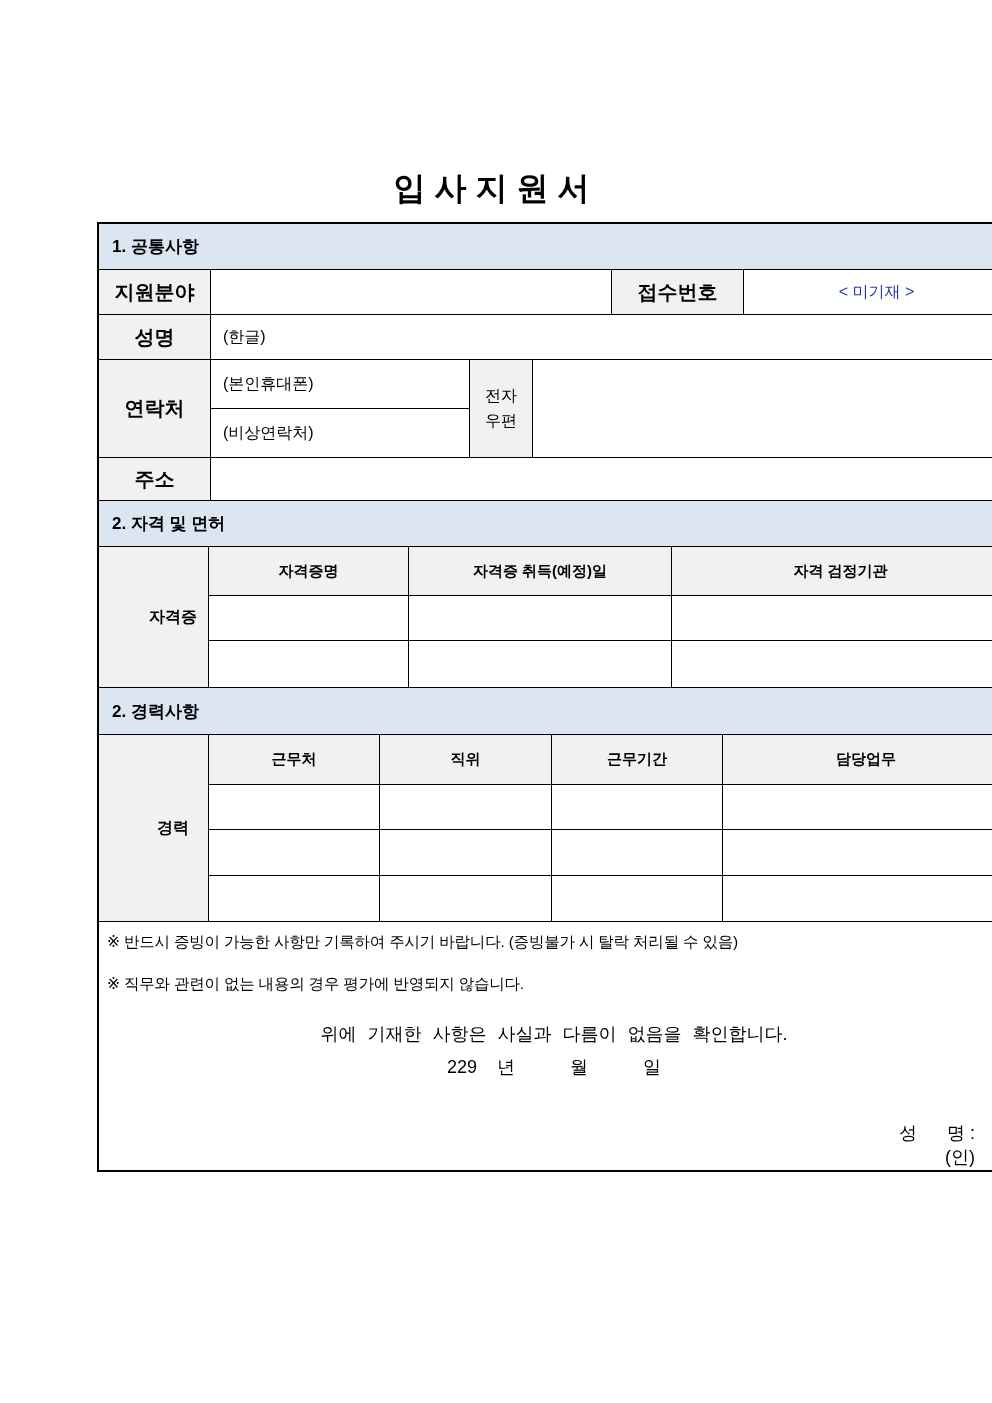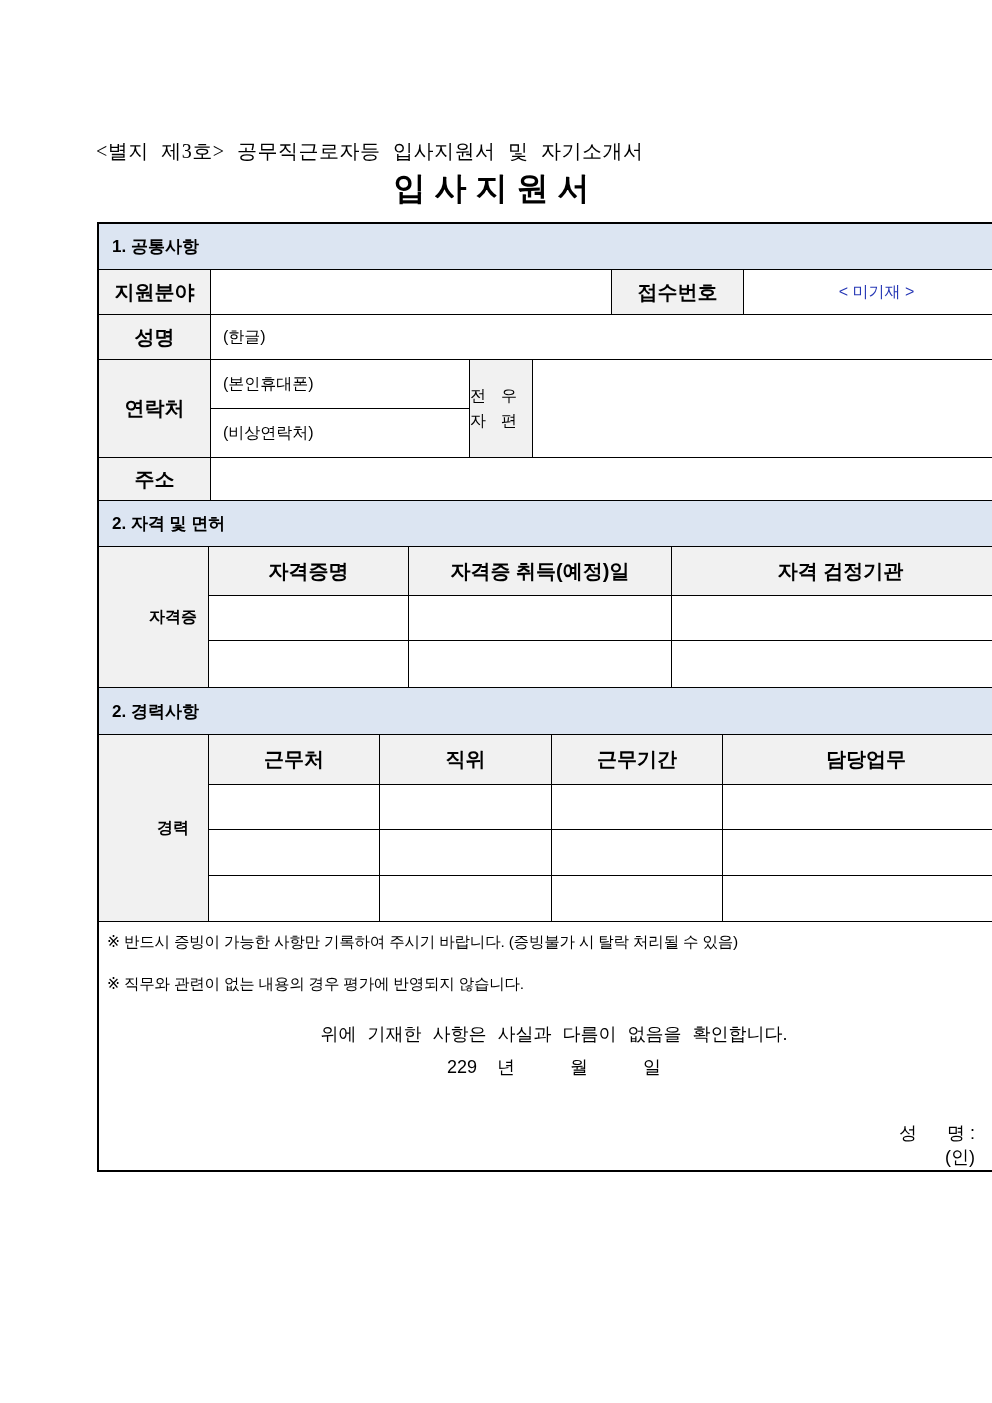--- a/index.html
+++ b/index.html
@@ -47,48 +47,47 @@
   .r-name{grid-template-columns:112px 1fr;height:45px;}
   .r-contact{grid-template-columns:112px 259px 63px 1fr;height:98px;}
   .r-birth{grid-template-columns:112px 1fr;height:43px;}
   .r-addr{grid-template-columns:112px 1fr;height:43px;}
   .receipt-value{justify-content:center;color:var(--accent-blue);font-size:16px;}
   .stack{display:flex;flex-direction:column;border-right:1px solid var(--border);box-sizing:border-box;}
   .stack .sub{flex:1;display:flex;align-items:center;box-sizing:border-box;}
   .stack .sub.first{border-bottom:1px solid var(--border);}
   .email-label{
     background:var(--label-bg);border-right:1px solid var(--border);box-sizing:border-box;
-    display:flex;flex-direction:row;align-items:center;justify-content:center;
+    display:flex;flex-direction:column;align-items:center;justify-content:center;
     font-size:16px;line-height:1.55;
   }
   .grid{display:grid;border-bottom:1px solid var(--border);box-sizing:border-box;flex:none;}
   .license-grid{grid-template-columns:110px 200px 263px 1fr;grid-template-rows:49px 45px 46px;}
   .career-grid{grid-template-columns:110px 171px 172px 171px 1fr;grid-template-rows:50px 45px 46px 45px;}
   .g-cell{border-right:1px solid var(--border);border-bottom:1px solid var(--border);box-sizing:border-box;
     display:flex;align-items:center;justify-content:center;min-width:0;}
   .g-cell.last-col{border-right:none;}
   .g-cell.last-row{border-bottom:none;}
   .g-label{grid-row:1/-1;background:var(--label-bg);font-weight:bold;font-size:16px;border-bottom:none;padding-left:39px;}
-  .g-head{background:var(--label-bg);font-weight:bold;font-size:20px;}
+  .g-head{background:var(--label-bg);font-weight:bold;font-size:15px;}
   .footer-cell{position:relative;flex:1;box-sizing:border-box;}
   .fline{position:absolute;left:0;width:100%;box-sizing:border-box;}
   .note{padding:0 8px;font-size:15.5px;letter-spacing:-0.2px;white-space:pre;}
   .note1{top:10px;}
   .note2{top:52px;}
   .confirm{top:100px;text-align:center;font-size:18px;word-spacing:6px;}
   .dateline{top:133px;text-align:center;font-size:18px;white-space:pre;}
   .signline{top:178px;text-align:right;padding-right:34px;font-size:18px;white-space:pre;}
   .seal{margin-left:150px;}
 </style>
 </head>
 <body>
 
 <div class="page">
 
-  <div class="form-note">&lt;별지 제3호&gt; 공무직근로자등 입사지원서 및 자기소개서</div>
   <div class="doc-title">입사지원서</div>
 
   <div class="form-table">
 
     <div class="section-bar" style="height:46px">
       <span>1. 공통사항</span>
     </div>
 
     <div class="tr r-apply">
       <div class="td label-cell">지원분야</div>

